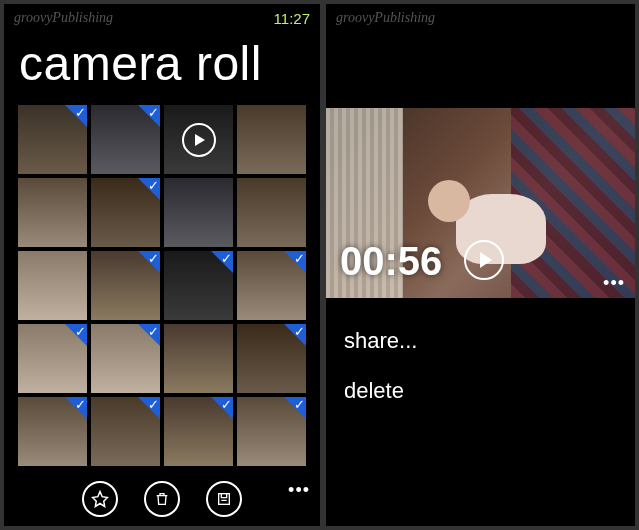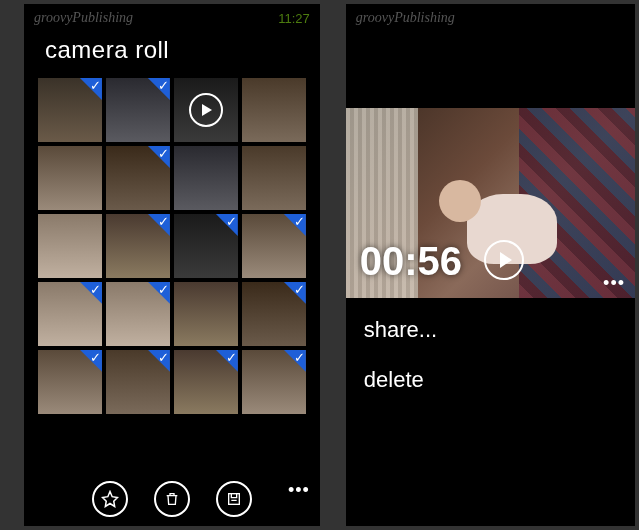--- a/index.html
+++ b/index.html
@@ -10,46 +10,45 @@
     gap: 6px;
     padding: 4px;
     width: 639px;
     height: 530px;
   }
   .phone {
     background: #000;
     color: #fff;
     position: relative;
     overflow: hidden;
-    margin-left: 20px;
   }
   .phone-left { width: 316px; height: 522px; }
   .phone-right { width: 309px; height: 522px; }
 
   
   .status {
     display: flex;
     justify-content: space-between;
     align-items: center;
     padding: 4px 10px 0 10px;
     height: 24px;
     font-size: 12px;
   }
   .watermark {
     color: #555;
     font-family: Georgia, serif;
     font-style: italic;
     font-size: 14px;
   }
-  .clock { color: #4d7c0f; font-size: 13px; font-weight: 300; }
+  .clock { color: #bef264; font-size: 15px; font-weight: 300; }
 
   .title {
-    font-size: 24px;
+    font-size: 48px;
     font-weight: 200;
-    padding: 8px 14px 14px 21px;
+    padding: 8px 14px 14px 15px;
     letter-spacing: 0.5px;
   }
 
   
   .grid {
     display: grid;
     grid-template-columns: repeat(4, 1fr);
     gap: 4px;
     padding: 0 14px;
   }
@@ -174,21 +173,21 @@
     border-top: 8px solid transparent;
     border-bottom: 8px solid transparent;
   }
   .video-dots {
     position: absolute;
     right: 10px; bottom: 4px;
     font-size: 18px; letter-spacing: 1px;
   }
 
   .menu {
-    padding: 19px 18px 0 18px;
+    padding: 30px 18px 0 18px;
     display: flex;
     flex-direction: column;
     gap: 24px;
   }
   .menu-item {
     font-size: 22px;
     font-weight: 300;
   }
 
   

